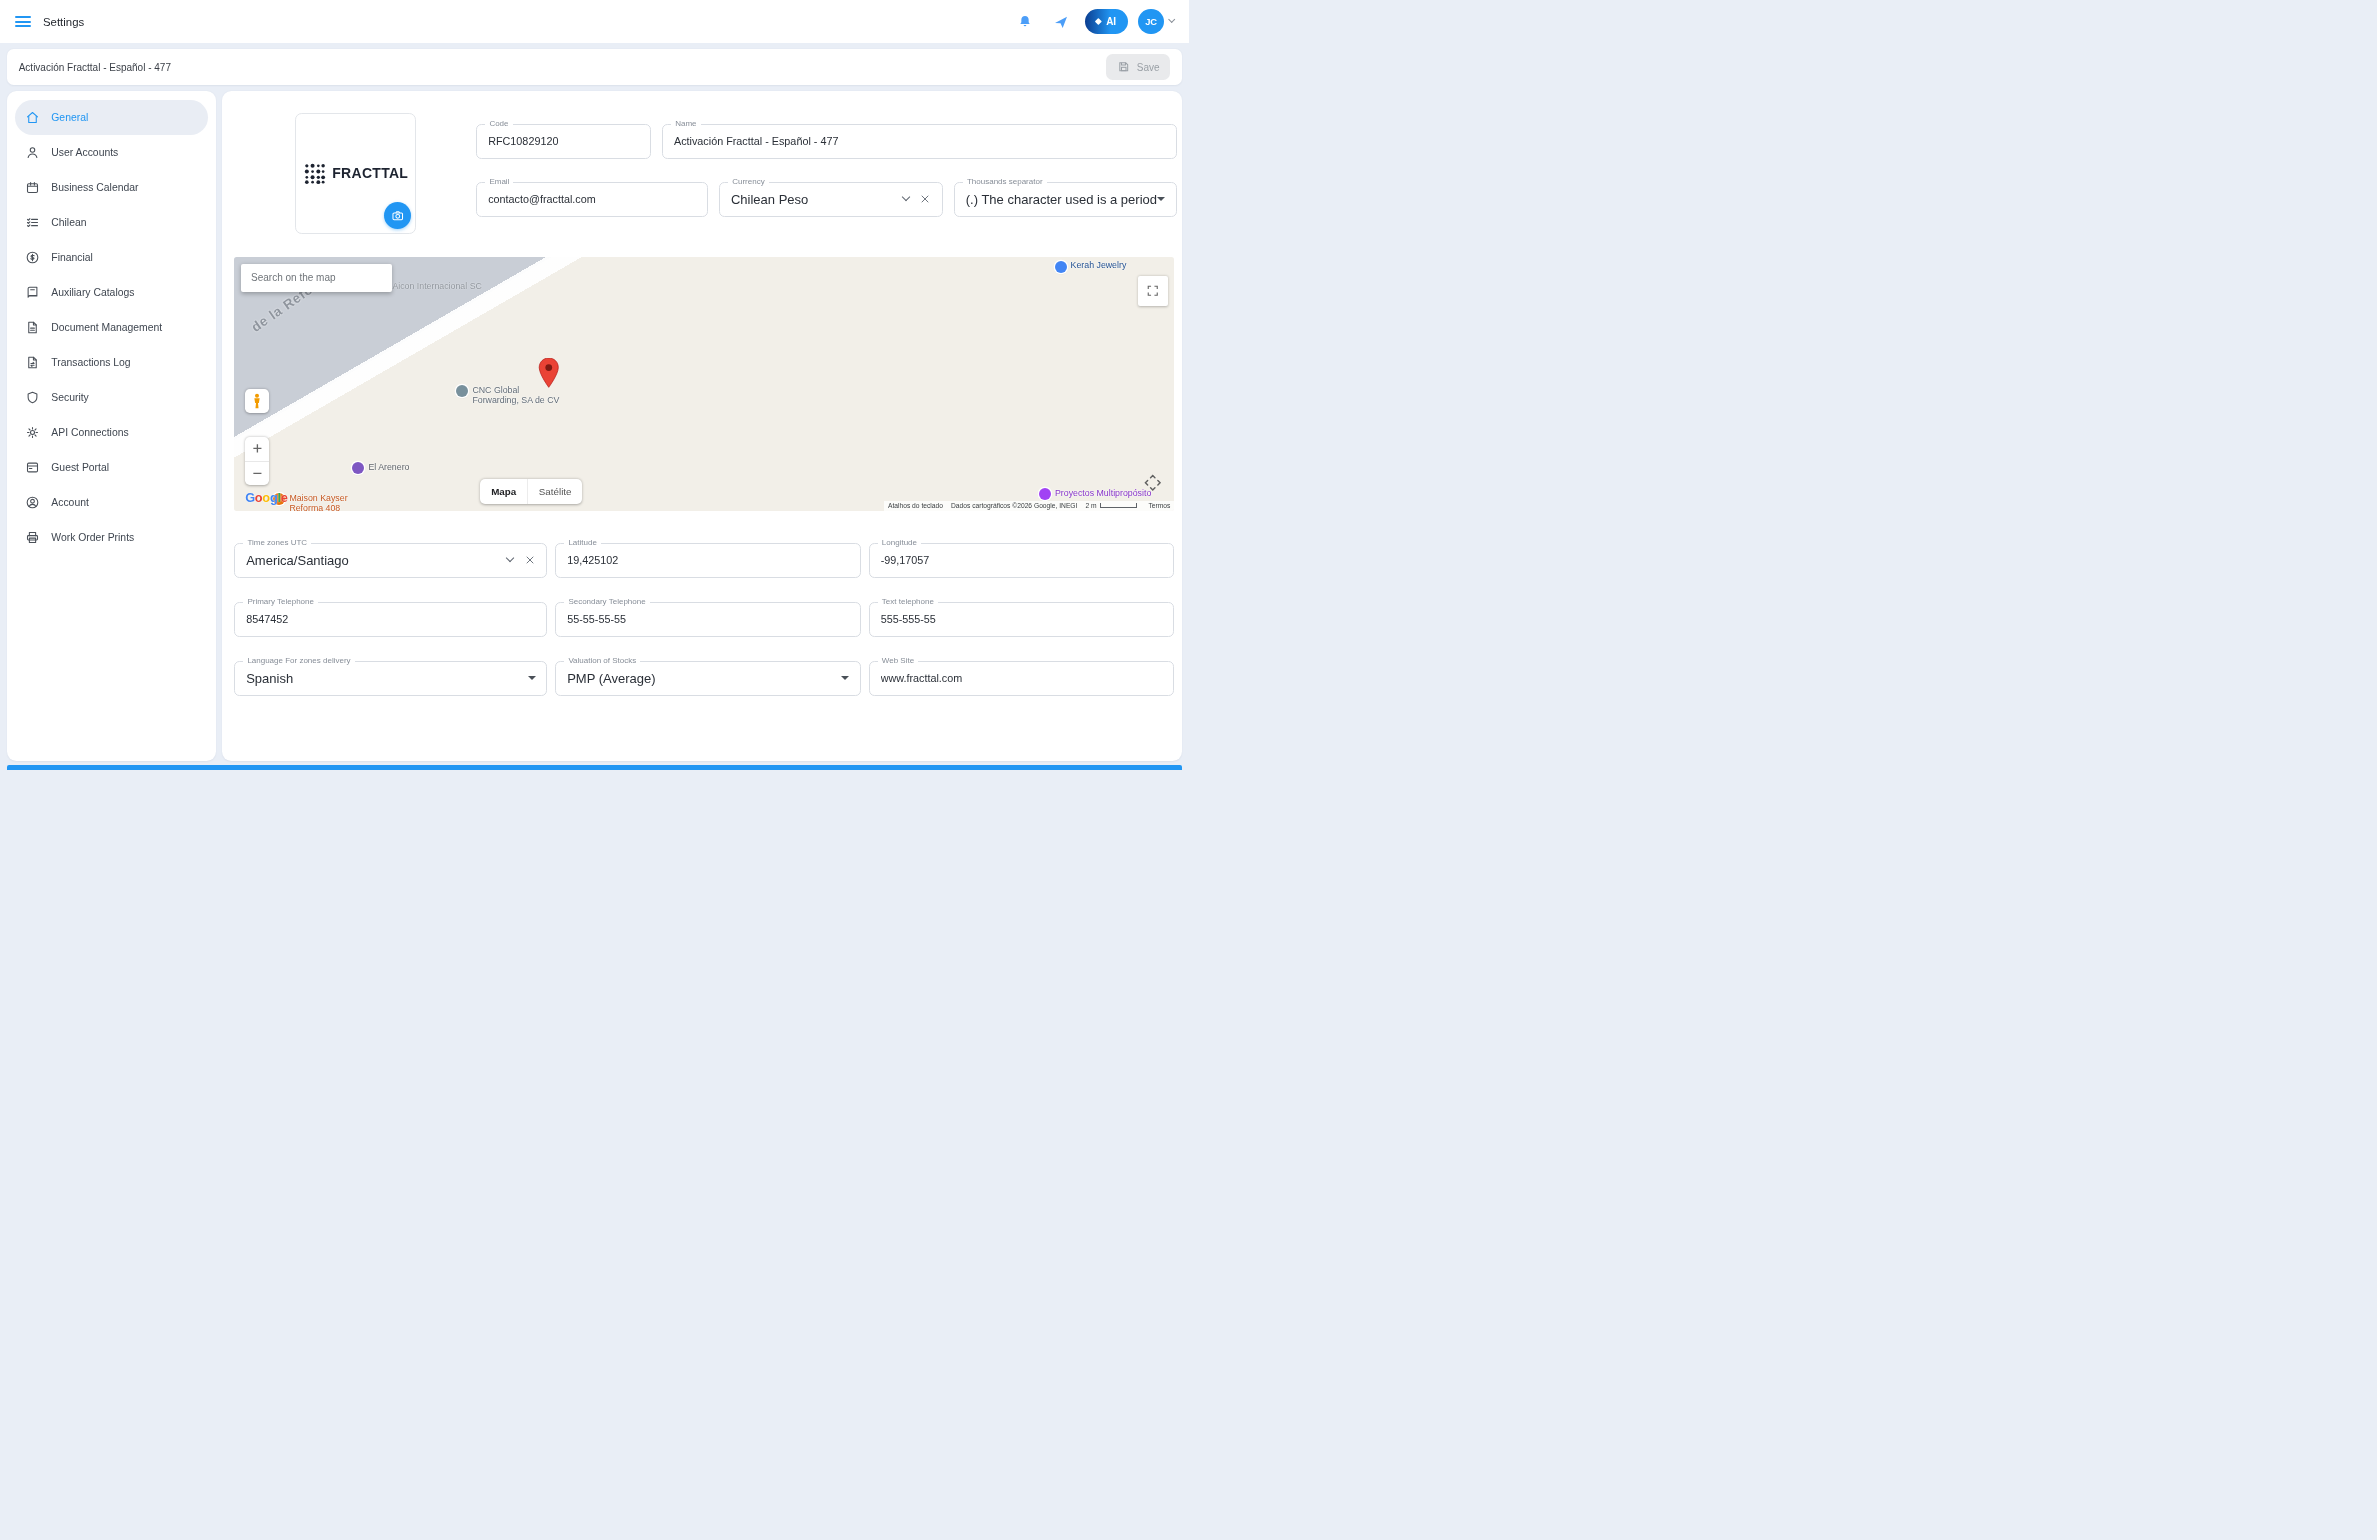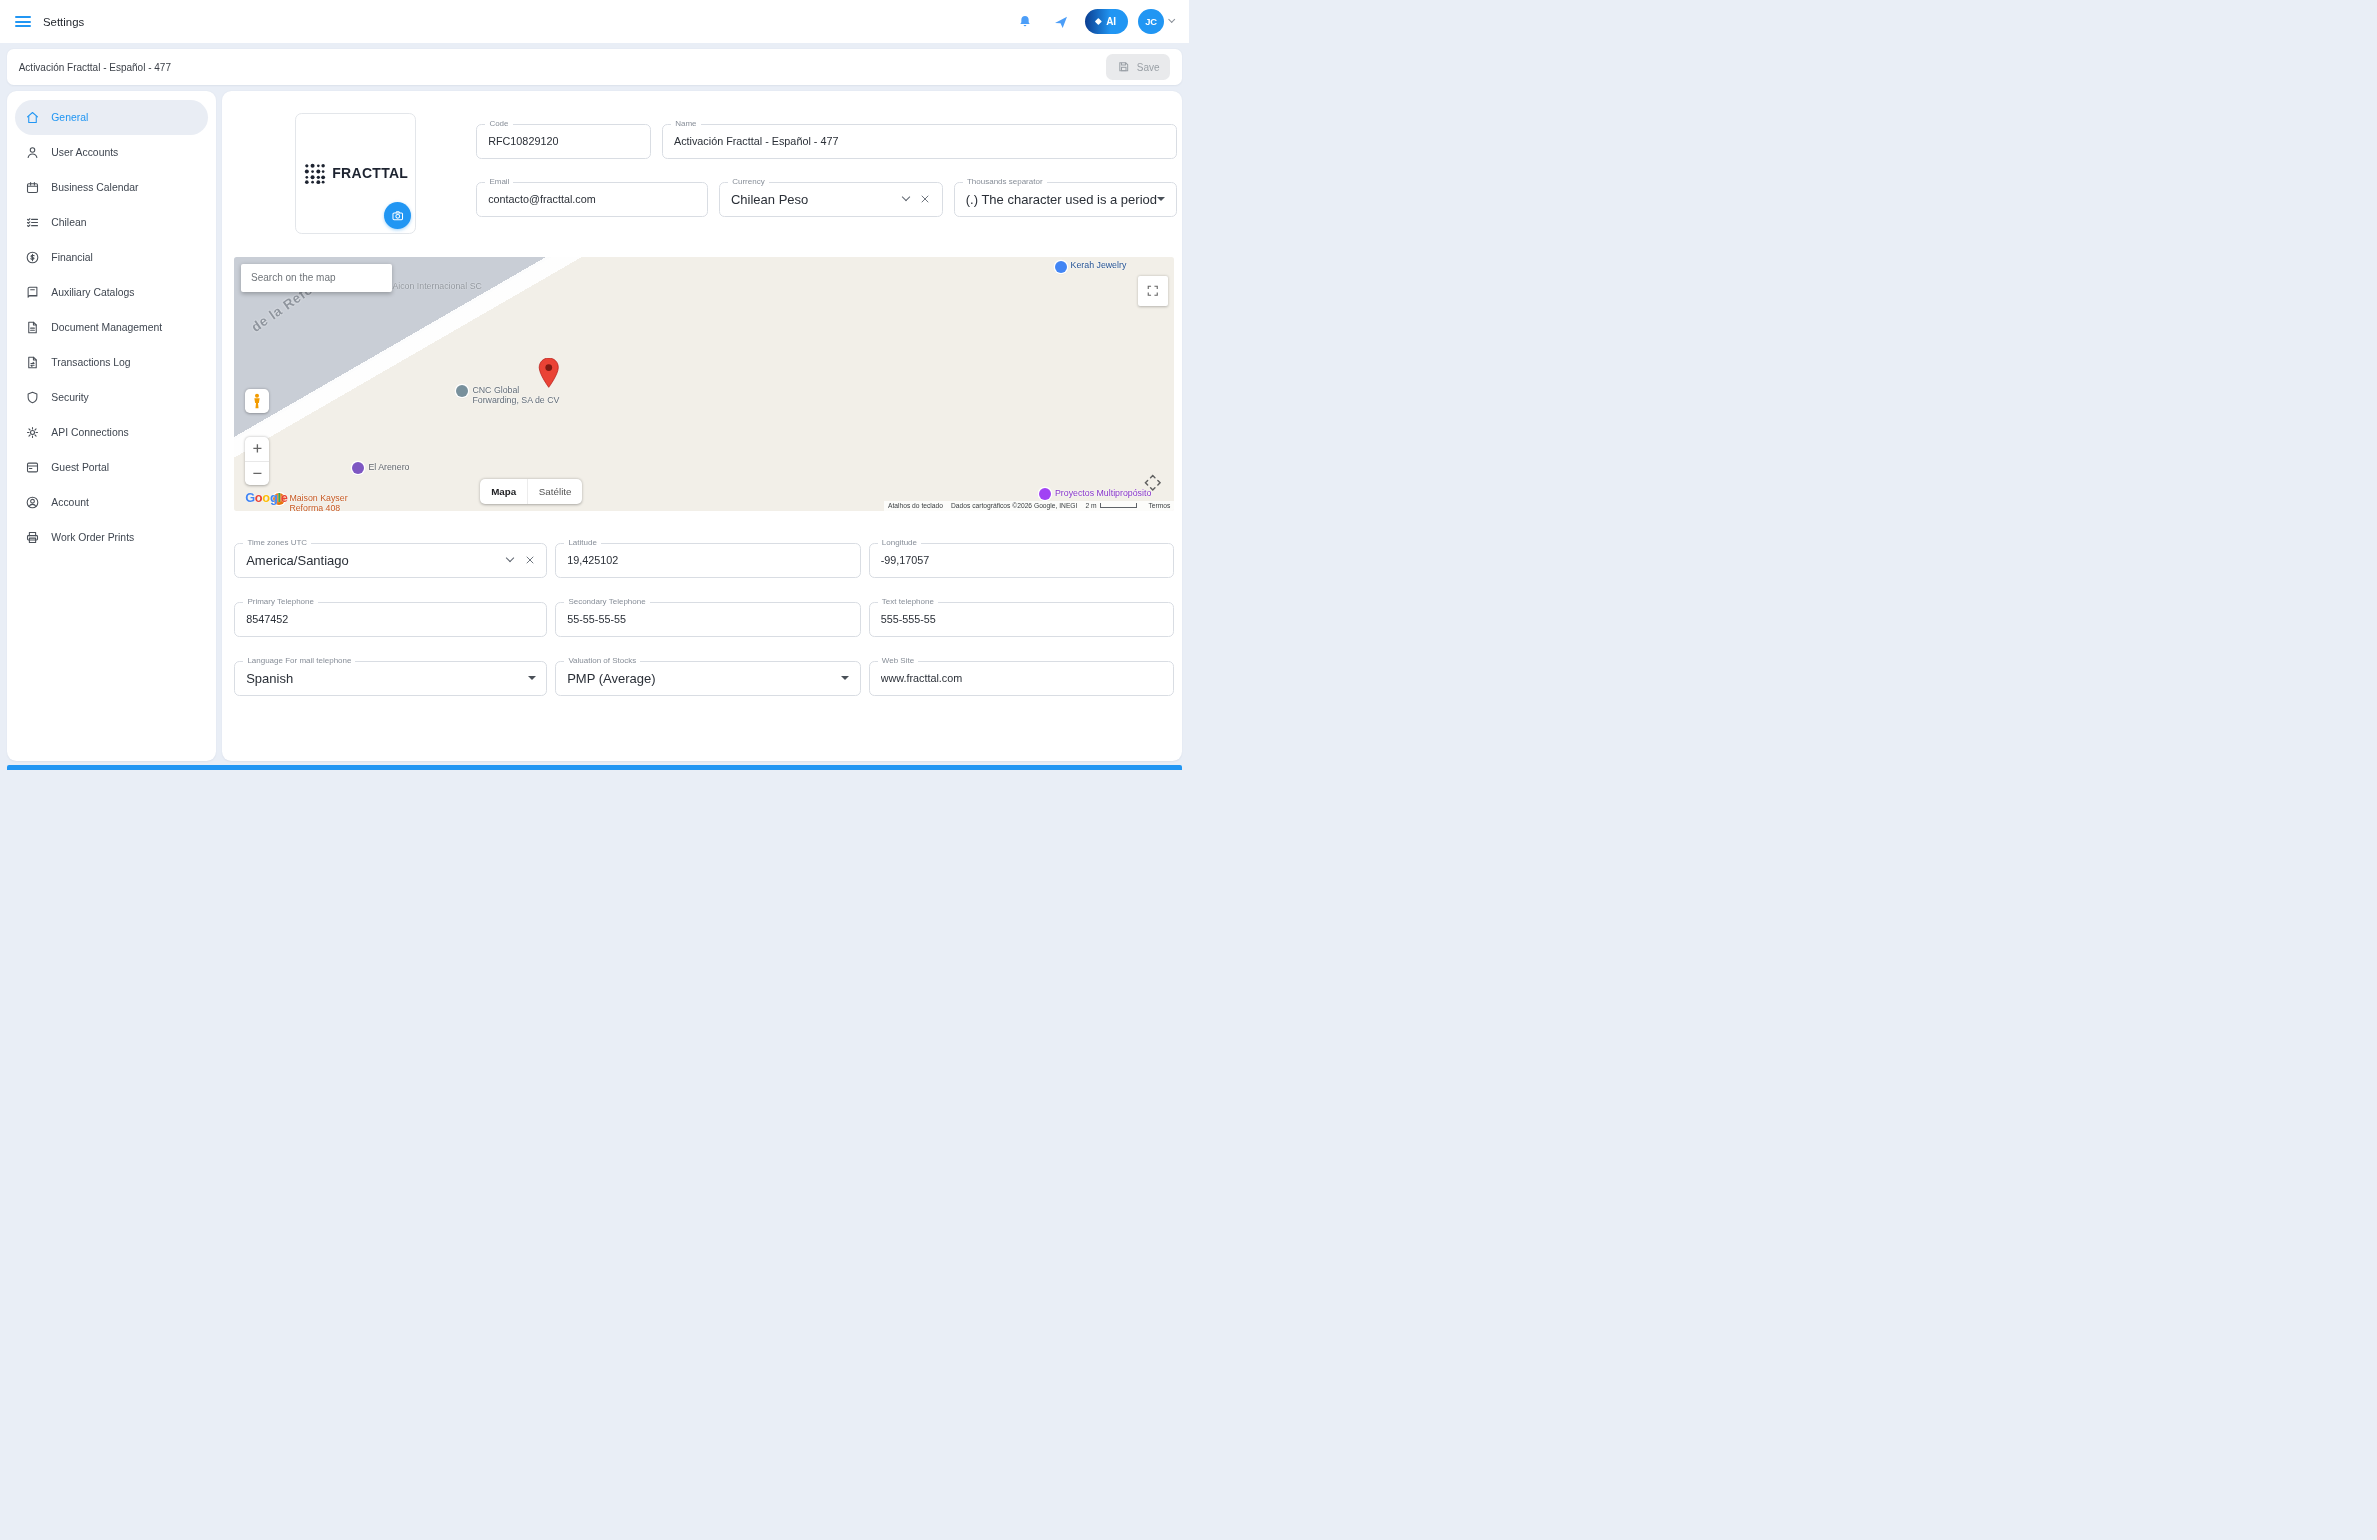--- a/index.html
+++ b/index.html
@@ -455,21 +455,21 @@
       <div class="field">
         <span class="flabel">Secondary Telephone</span>
         <input class="fvalue" value="55-55-55-55" style="">
       </div>
       <div class="field">
         <span class="flabel">Text telephone</span>
         <input class="fvalue" value="555-555-55" style="">
       </div>
 
       <div class="field">
-        <span class="flabel">Language For mail telephone</span>
+        <span class="flabel">Language For zones delivery</span>
         <span class="fvalue-text">Spanish</span>
         <span class="trail">
             <span class="tri"></span>
           </span>
       </div>
       <div class="field">
         <span class="flabel">Valuation of Stocks</span>
         <span class="fvalue-text">PMP (Average)</span>
         <span class="trail">
             <span class="tri"></span>

